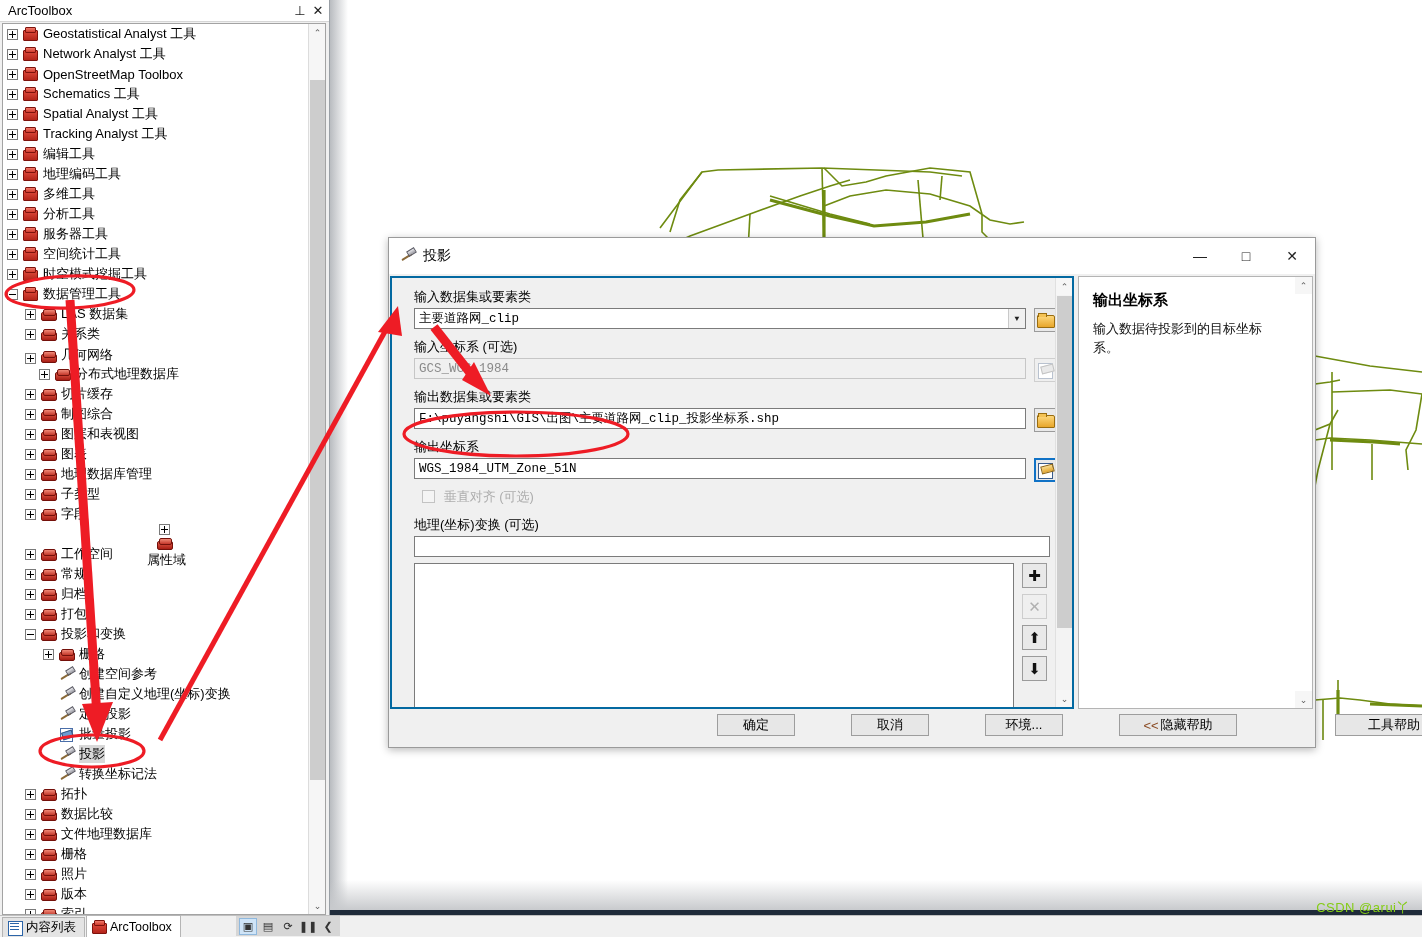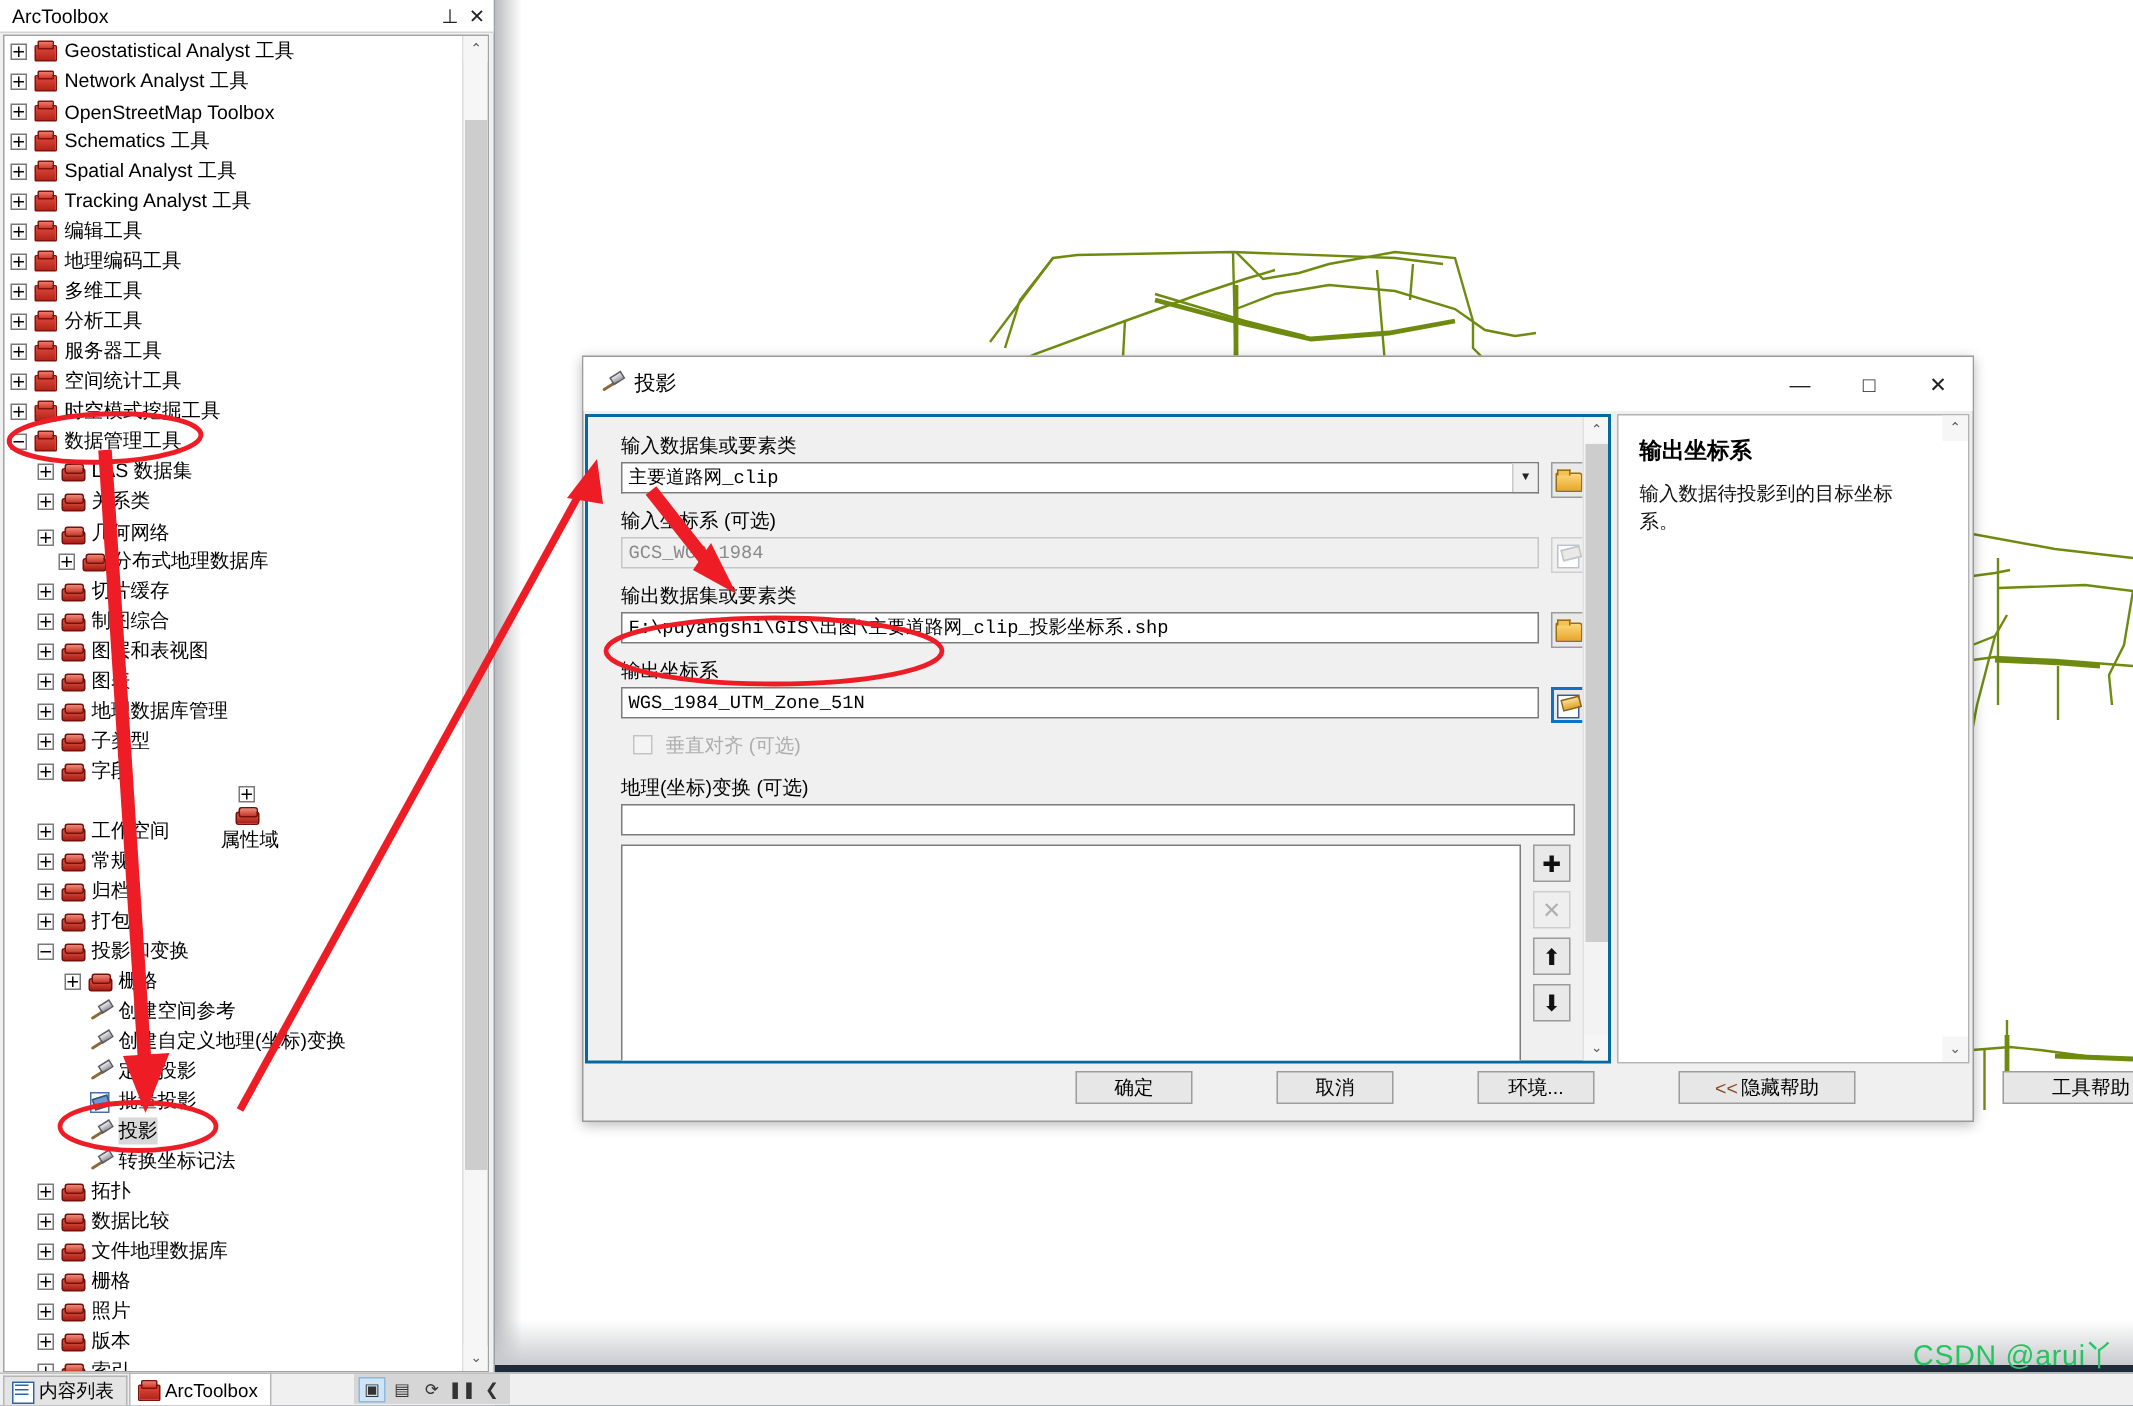--- a/index.html
+++ b/index.html
@@ -181,21 +181,21 @@
      font-size:13px;color:#000;display:flex;align-items:center;justify-content:center;
      margin-right:12px;box-sizing:border-box;cursor:pointer;}
   .dbtn.wide{min-width:118px;}
   .dbtn.last{margin-left:42px;margin-right:0;min-width:118px;}
   .dbtn .lt{color:#8a4a22;margin-right:2px;}
 
   
   #annot{position:absolute;left:0;top:0;width:1422px;height:937px;pointer-events:none;}
 
   
-  #watermark{position:absolute;right:12px;bottom:20px;font-size:19px;color:#22c55e;
+  #watermark{position:absolute;right:12px;bottom:20px;font-size:13px;color:#84cc16;
      letter-spacing:.5px;}
 </style>
 </head>
 <body>
 
 <div id="map-canvas">
   <svg id="map-svg" width="1092" height="910" viewBox="0 0 1092 910">
     <g stroke="#6e8b10" fill="none" stroke-width="1.6">
 
       <path d="M330 228 L372 172 L388 170 L492 168 L600 172 L632 176"></path>

